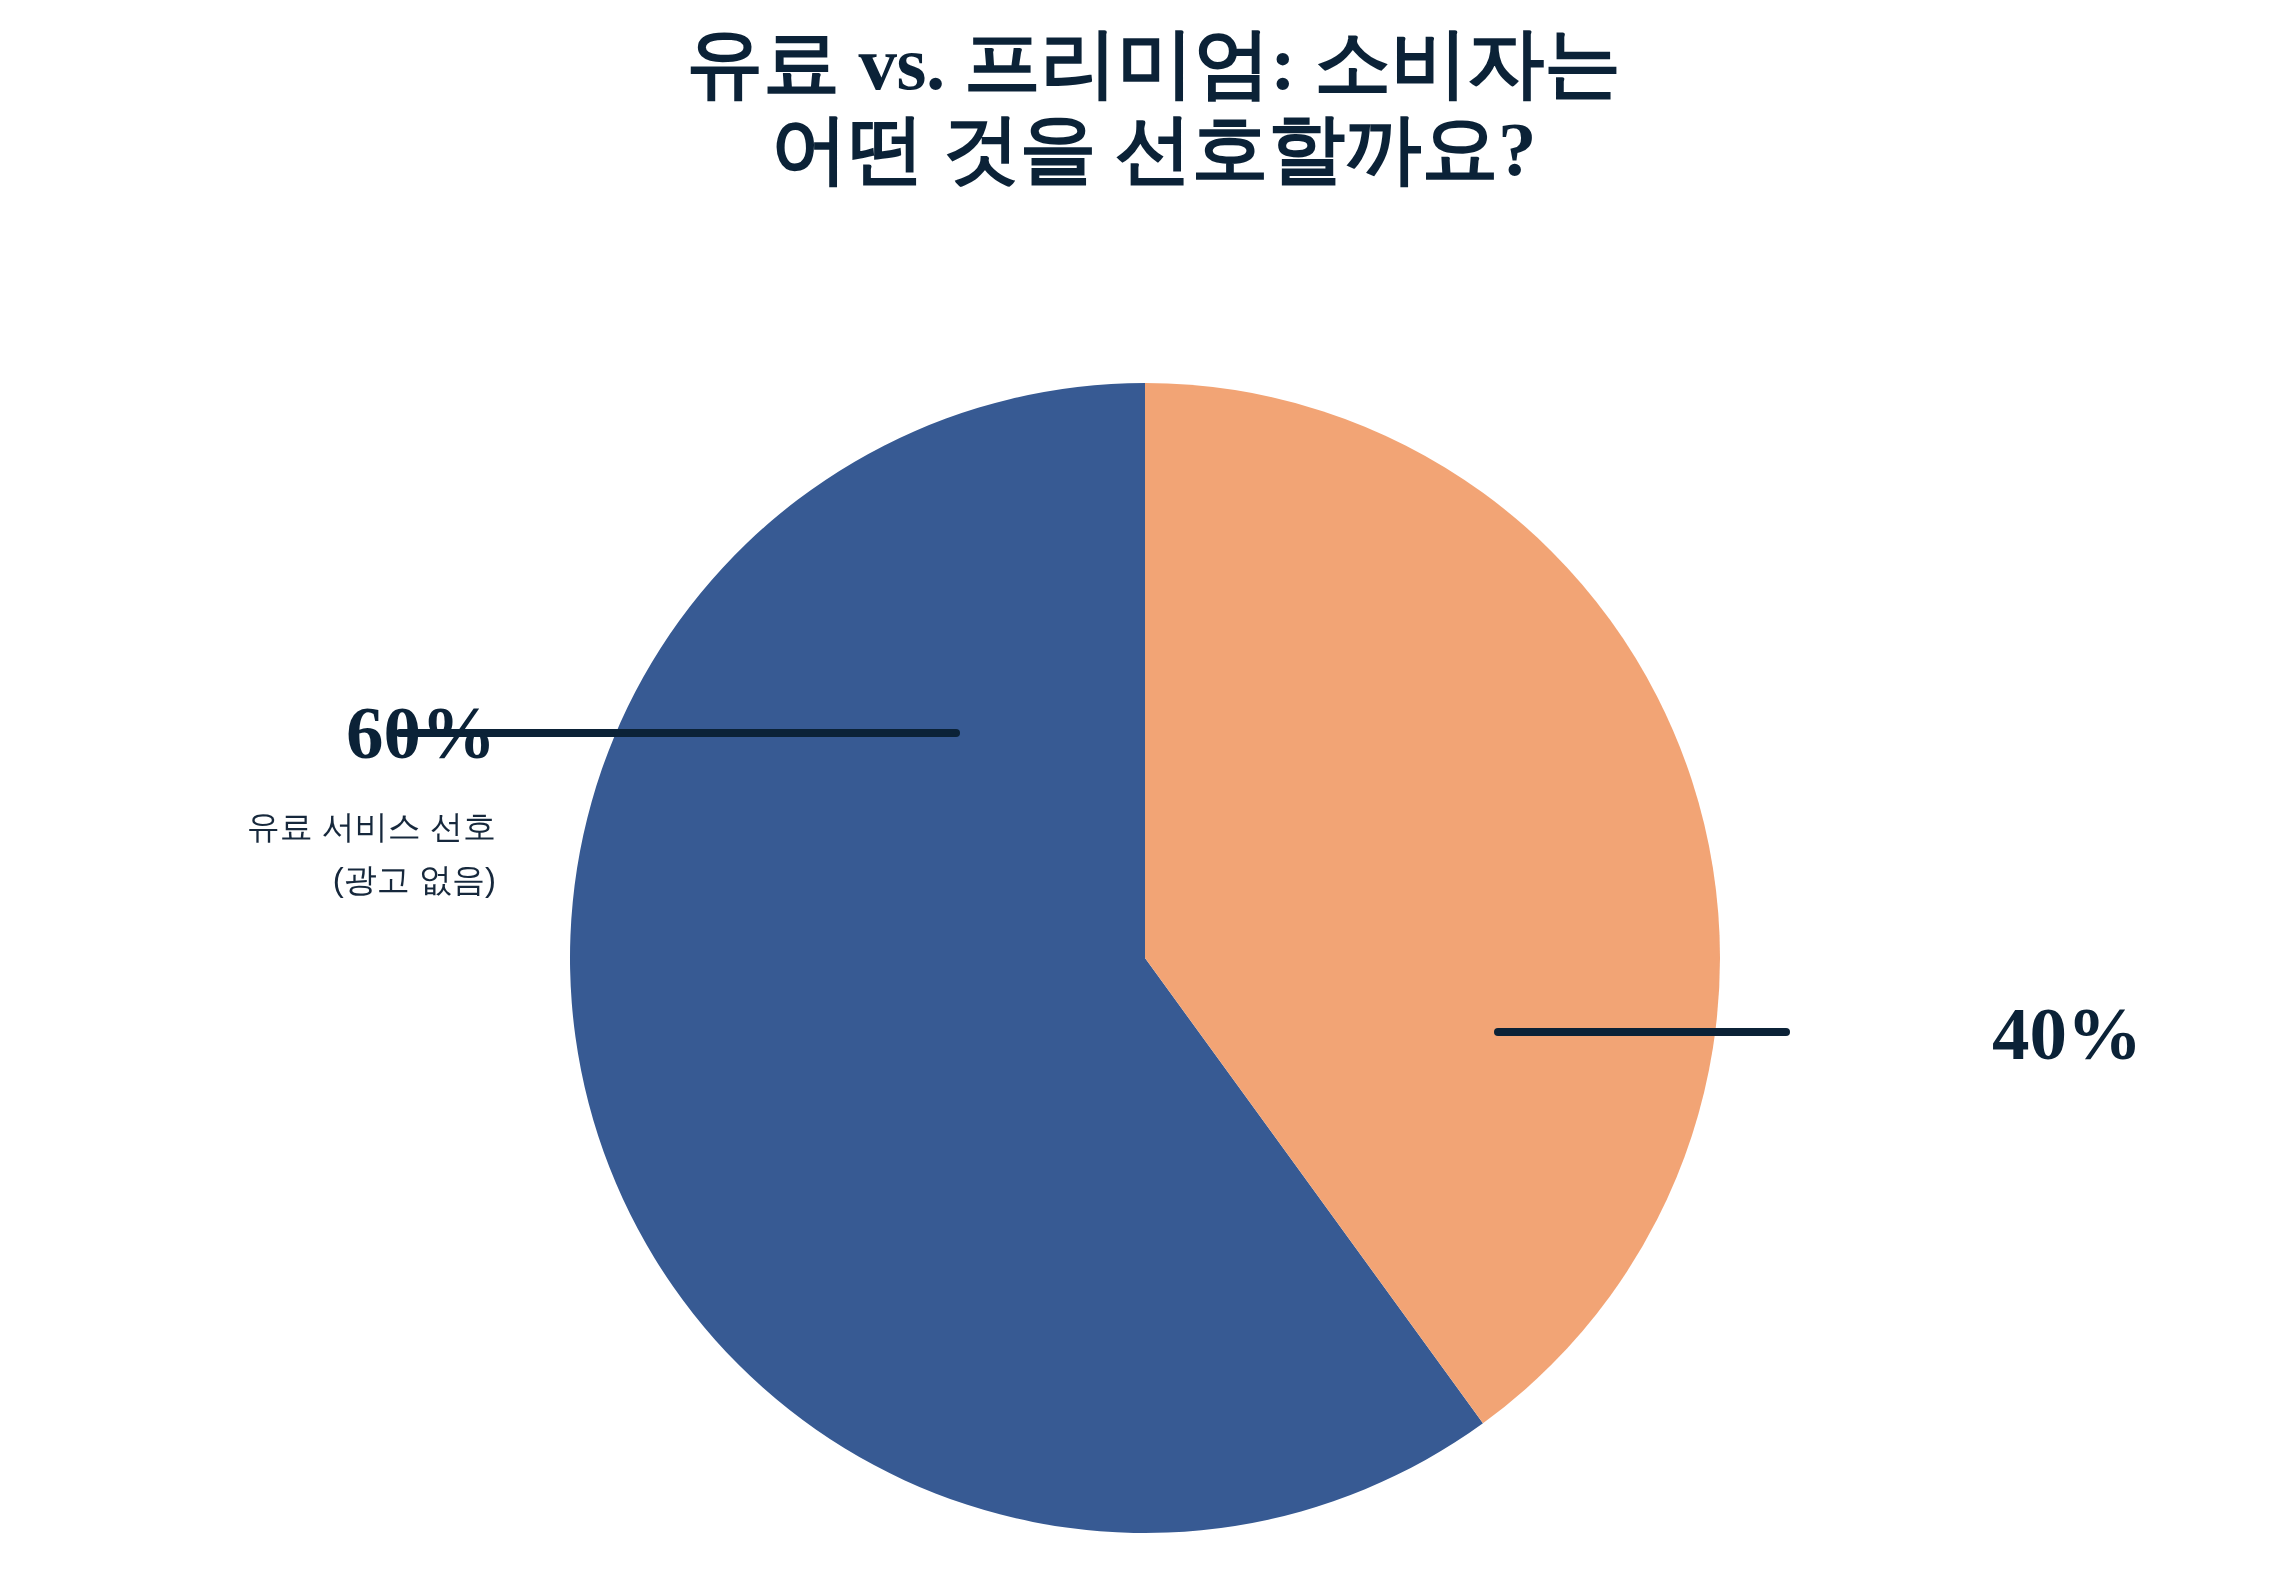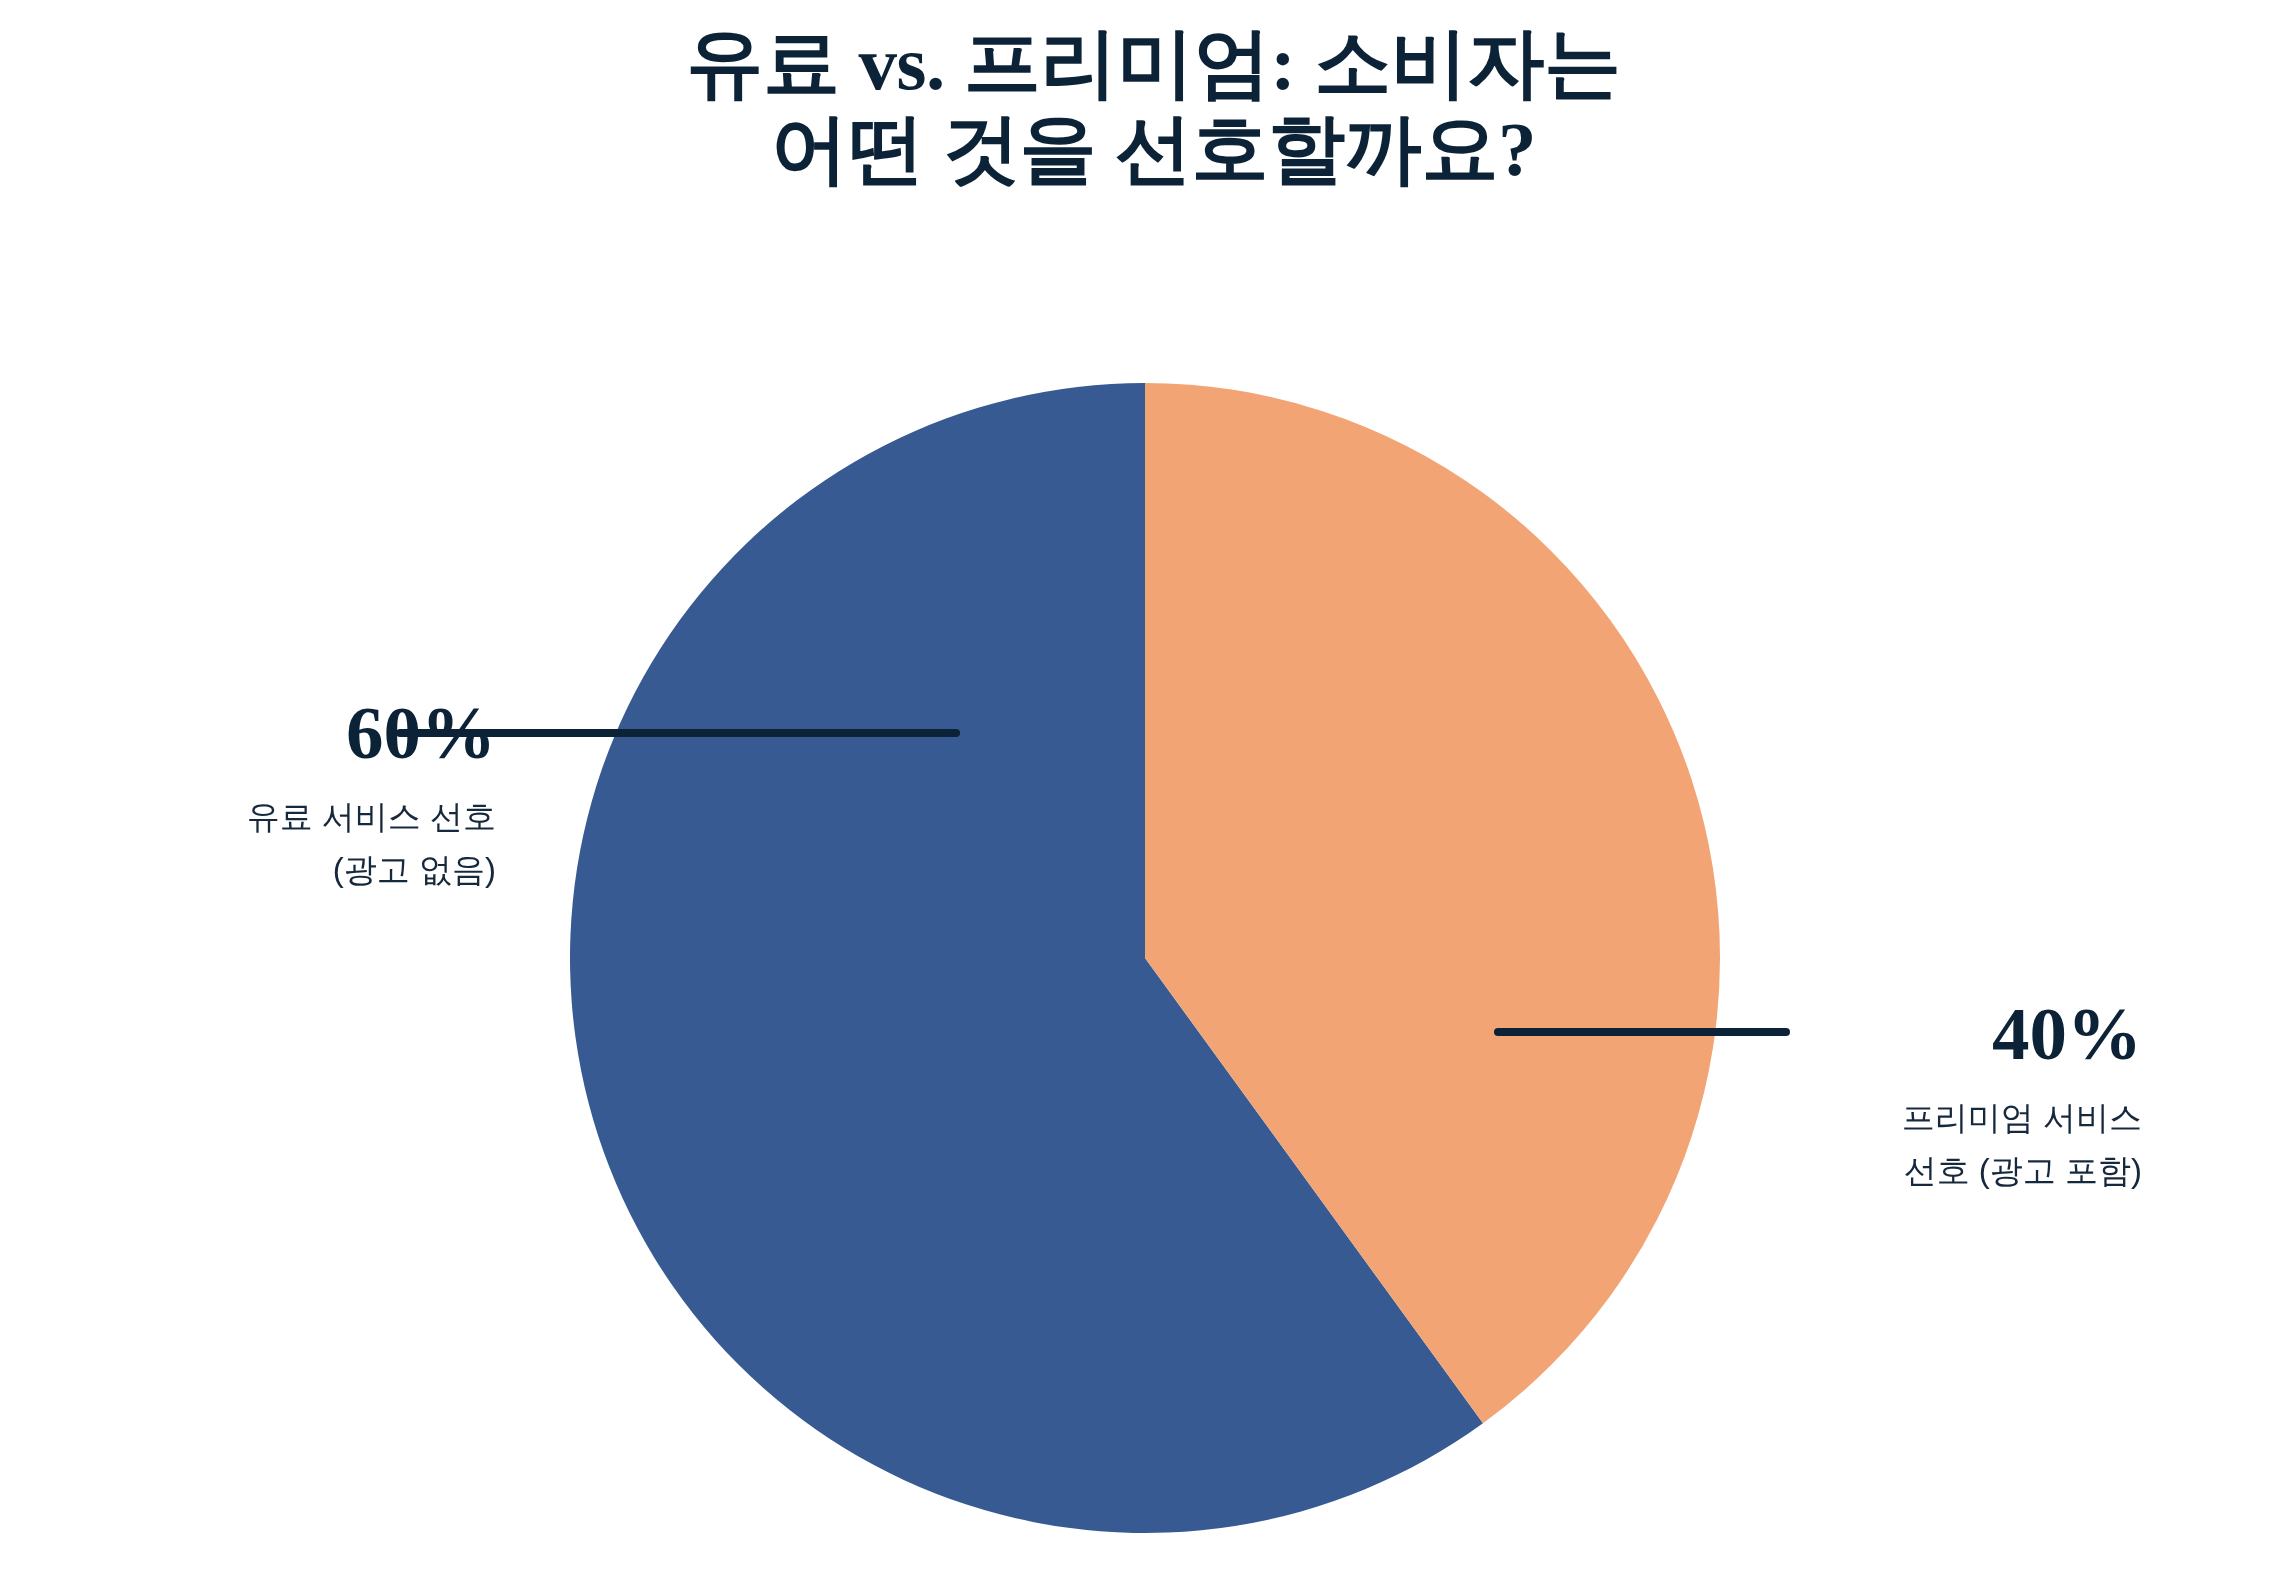--- a/index.html
+++ b/index.html
@@ -71,21 +71,21 @@
 
   .callout-pct {
     font-family: "Liberation Serif", serif;
     font-weight: 700;
     font-size: 75px;
     line-height: 1;
     color: #0b2237;
     white-space: nowrap;
   }
   .callout-desc {
-    margin-top: 20px;
+    margin-top: 30px;
     font-family: "Liberation Sans", sans-serif;
     font-weight: 400;
     font-size: 33px;
     line-height: 1.62;
     color: #16283c;
     white-space: pre-line;
   }
 
   #callout-left {
     left: 120px;
@@ -119,16 +119,14 @@
 <div class="leader-line" id="leader-line-right"></div>
 
 <div class="callout" id="callout-left">
   <div class="callout-pct">60%</div>
   <div class="callout-desc">유료 서비스 선호
 (광고 없음)</div>
 </div>
 
 <div class="callout" id="callout-right">
   <div class="callout-pct">40%</div>
-  <div class="callout-desc">프리미엄 서비스
-선호 (광고 포함)</div>
 </div>
 
 
 </body></html>

